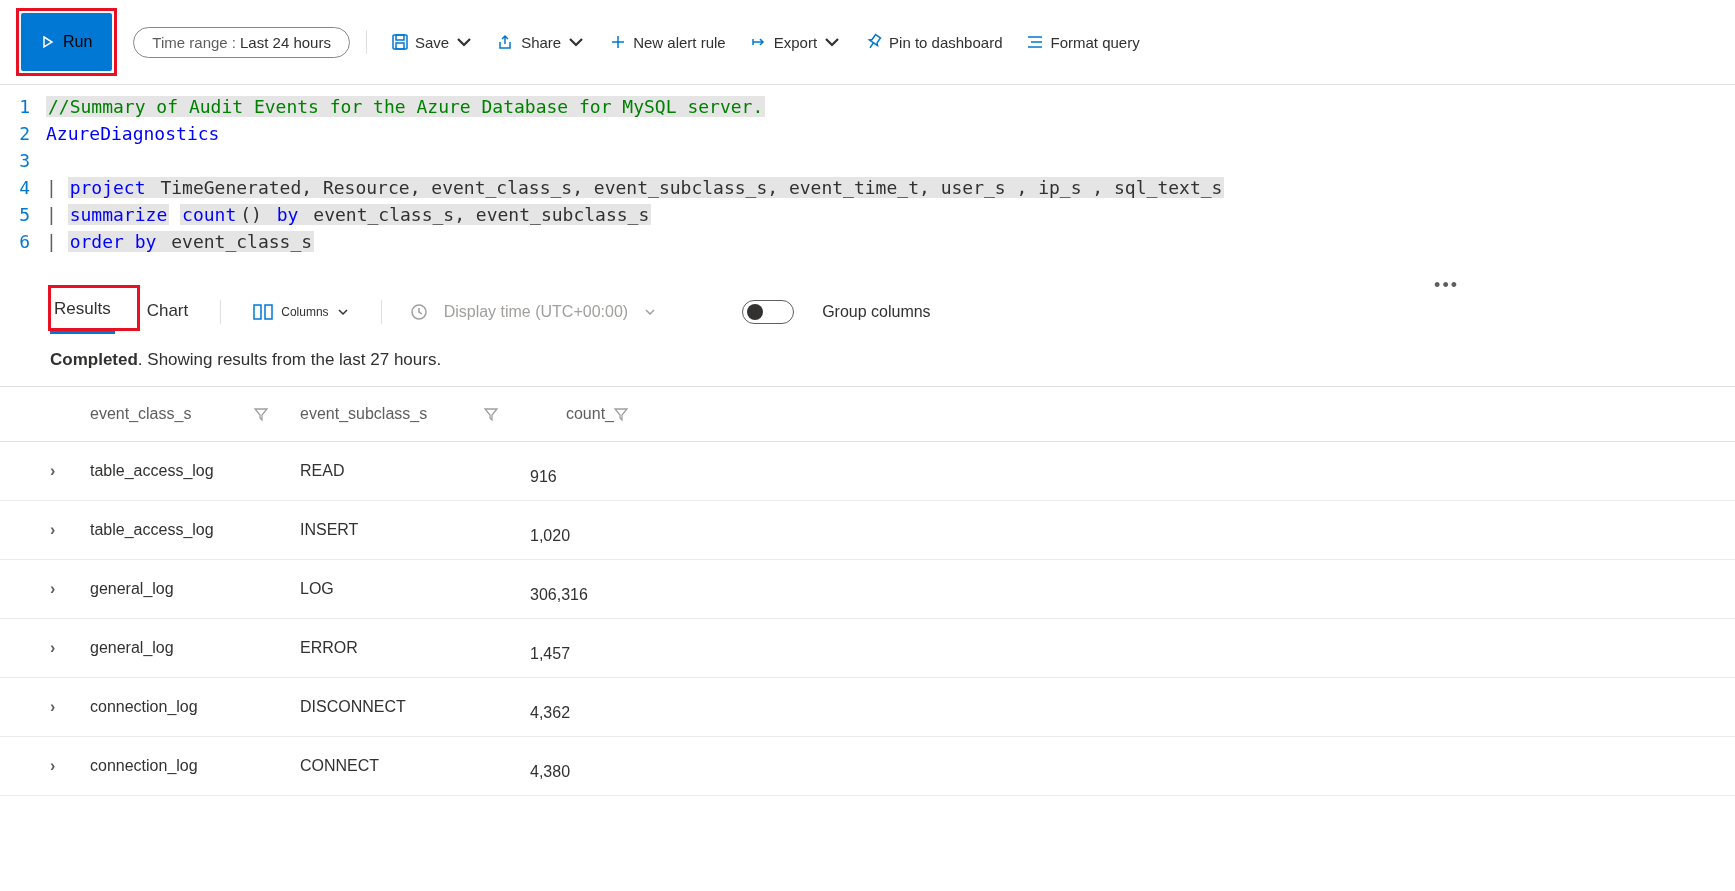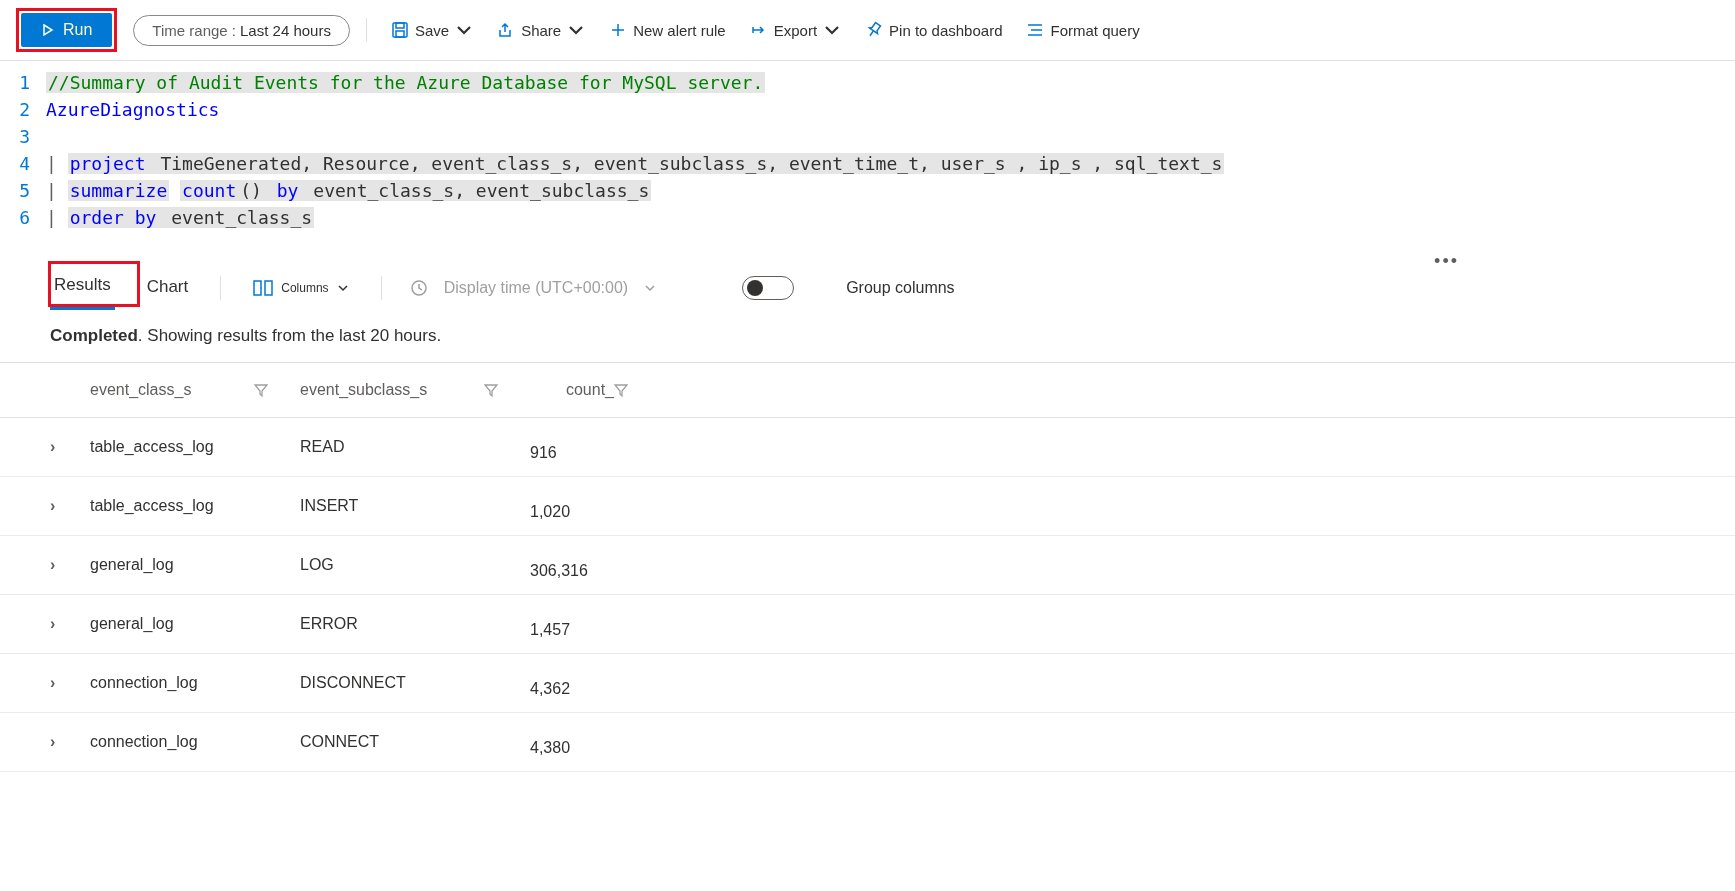--- a/index.html
+++ b/index.html
@@ -1,18 +1,18 @@
 <!DOCTYPE html>
 <html><head>
 <meta charset="utf-8">
 <style>
 * { box-sizing: border-box; margin: 0; padding: 0; }
 body { font-family: 'Segoe UI', Arial, sans-serif; background: #fff; color: #323130; font-size: 14px; }
 .toolbar { display: flex; align-items: center; padding: 8px 16px; border-bottom: 1px solid #e1dfdd; gap: 8px; }
-.run-btn { background: #0078d4; color: #fef9c3; border: none; padding: 8px 20px; font-size: 16px; display: flex; align-items: center; gap: 8px; cursor: pointer; border-radius: 2px; }
+.run-btn { background: #0078d4; color: #000000; border: none; padding: 20px 20px; font-size: 16px; display: flex; align-items: center; gap: 8px; cursor: pointer; border-radius: 2px; }
 .run-highlight { border: 3px solid #e81123; padding: 2px; display: inline-block; }
 .time-range { border: 1px solid #8a8886; border-radius: 20px; padding: 6px 18px; font-size: 15px; margin-left: 8px; display: flex; align-items: center; gap: 4px; }
 .time-label { color: #605e5c; }
 .time-value { color: #323130; }
 .toolbar-sep { width: 1px; height: 24px; background: #e1dfdd; margin: 0 8px; }
 .toolbar-btn { background: none; border: none; display: flex; align-items: center; gap: 6px; padding: 6px 8px; font-size: 15px; color: #323130; cursor: pointer; }
 .toolbar-btn svg { width: 18px; height: 18px; }
 .chevron-down { width: 12px; height: 12px; }
 .editor { padding: 8px 16px 24px; font-family: 'Consolas', monospace; font-size: 18px; line-height: 1.5; }
 .editor-line { display: flex; }
@@ -28,21 +28,21 @@
 .results-header { display: flex; align-items: center; padding: 10px 50px 0; gap: 28px; position: relative; }
 .results-highlight { border: 3px solid #e81123; padding: 4px 8px 0; position: absolute; left: 48px; top: 6px; height: 46px; width: 92px; pointer-events: none; }
 .tab { font-size: 17px; padding: 10px 4px 12px; cursor: pointer; }
 .tab.active { border-bottom: 3px solid #0078d4; font-weight: 400; }
 .tab-sep { width: 1px; height: 24px; background: #e1dfdd; }
 .columns-btn { display: flex; align-items: center; gap: 8px; font-size: 12px; cursor: pointer; padding: 4px; }
 .columns-icon { color: #0078d4; }
 .display-time { display: flex; align-items: center; gap: 16px; color: #a19f9d; font-size: 16px; cursor: not-allowed; }
 .toggle { width: 52px; height: 24px; background: #fff; border: 1px solid #605e5c; border-radius: 12px; position: relative; cursor: pointer; }
 .toggle-knob { width: 16px; height: 16px; background: #323130; border-radius: 50%; position: absolute; left: 4px; top: 3px; }
-.group-label { font-size: 16px; margin-left: 24px; }
+.group-label { font-size: 16px; }
 .more-dots { margin-left: auto; color: #605e5c; cursor: pointer; padding: 4px 16px 4px 4px; font-size: 18px; letter-spacing: 2px; position: absolute; right: 260px; top: -8px; }
 .status-line { padding: 16px 50px; font-size: 17px; border-bottom: 1px solid #e1dfdd; }
 .status-bold { font-weight: 600; }
 .table { width: 100%; }
 .table-header { display: flex; padding: 18px 50px; border-bottom: 1px solid #e1dfdd; color: #605e5c; font-size: 16px; }
 .col-expand { width: 40px; }
 .col1 { width: 210px; display: flex; align-items: center; justify-content: space-between; padding-right: 32px; }
 .col2 { width: 230px; display: flex; align-items: center; justify-content: space-between; padding-right: 32px; }
 .col3 { width: 130px; display: flex; align-items: center; justify-content: flex-end; padding-right: 32px; }
 .filter-icon { color: #a19f9d; }
@@ -173,21 +173,21 @@
   </div>
   <div style="width:30px"></div>
   <div class="toggle">
     <div class="toggle-knob"></div>
   </div>
   <span class="group-label">Group columns</span>
   <span class="more-dots">•••</span>
 </div>
 
 <div class="status-line">
-  <span class="status-bold">Completed</span><span>. Showing results from the last 20 hours.</span>
+  <span class="status-bold">Completed</span><span>. Showing results from the last 27 hours.</span>
 </div>
 
 <div class="table">
   <div class="table-header">
     <div class="col-expand"></div>
     <div class="col1">
       <span>event_class_s</span>
       <svg class="filter-icon" width="14" height="14" viewBox="0 0 14 14">
           <path d="M1 2 L13 2 L8 8 L8 13 L6 11 L6 8 Z" fill="none" stroke="#a19f9d" stroke-width="1.3"></path>
         </svg>

